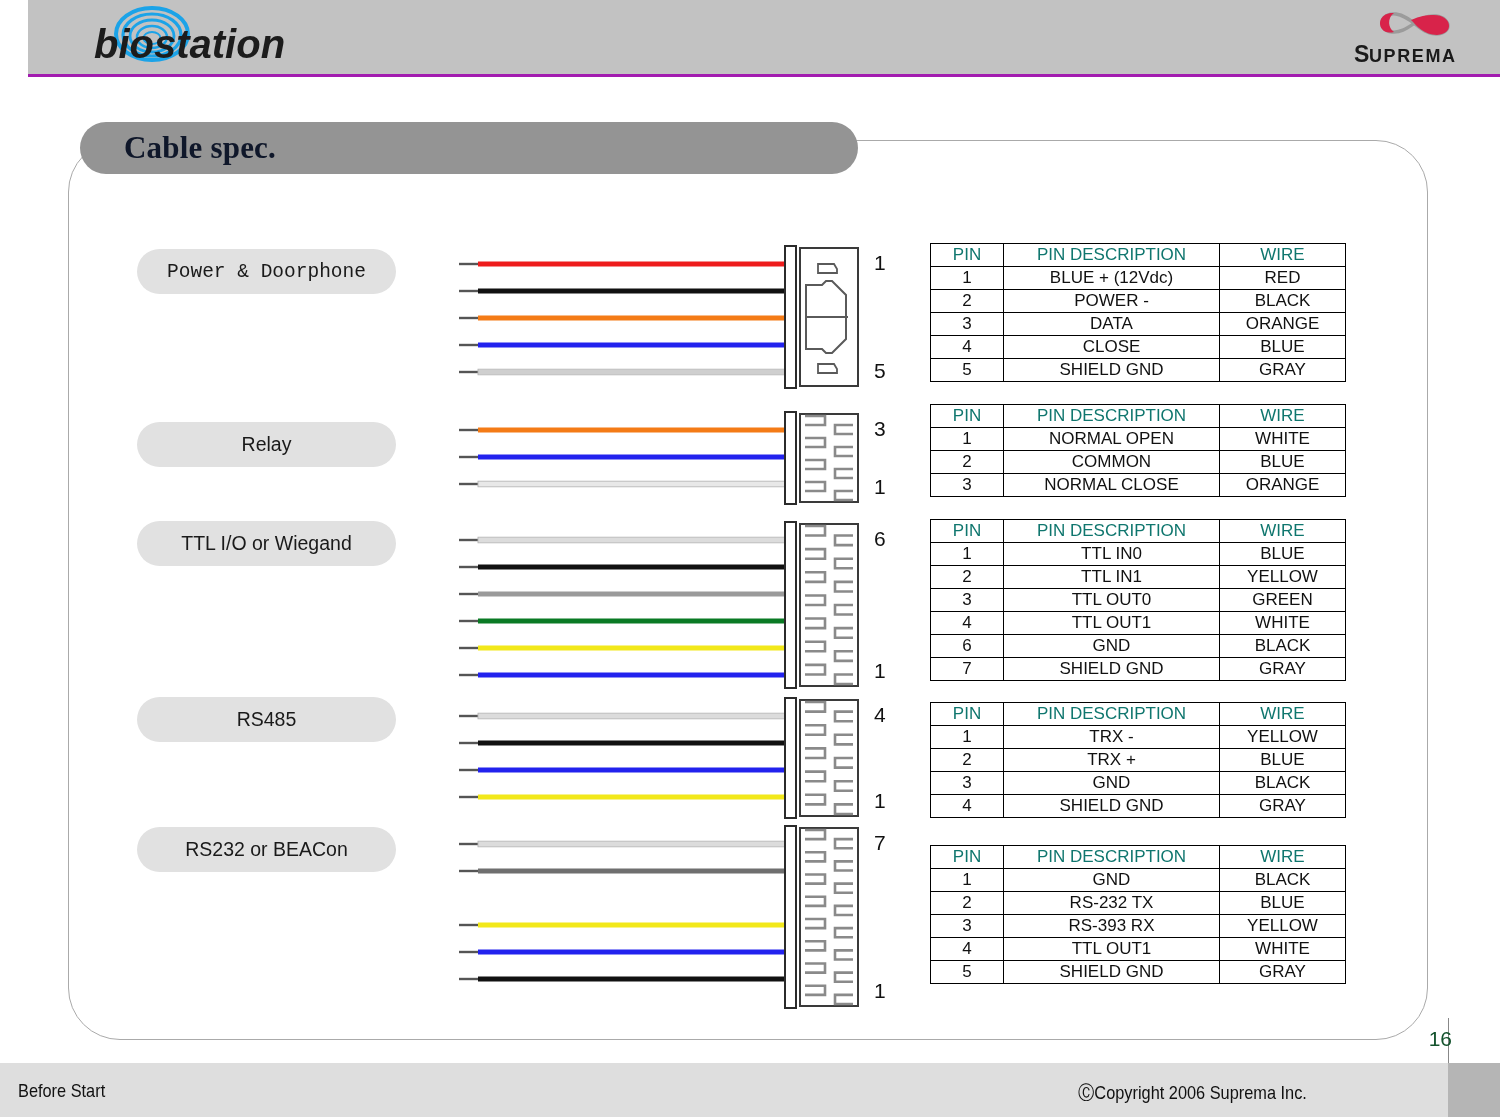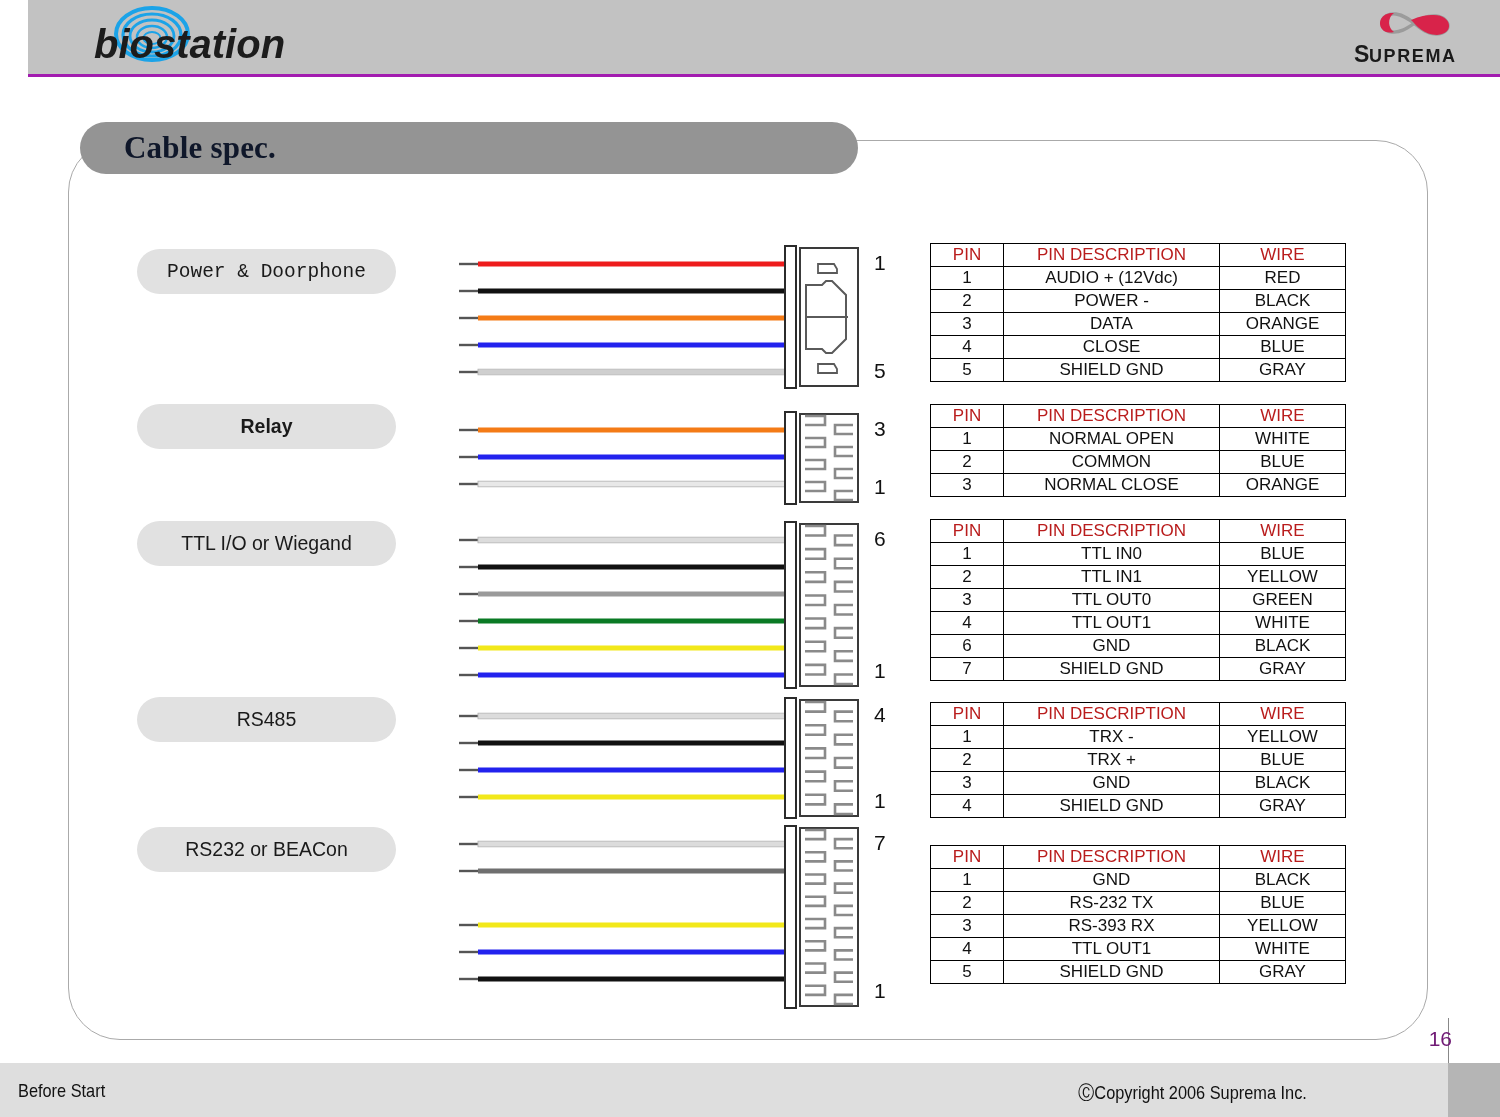--- a/index.html
+++ b/index.html
@@ -104,33 +104,33 @@
     border: 1.6px solid #000000;
     text-align: center;
     font-size: 17px;
     color: #111111;
     height: 22px;
     line-height: 20px;
     padding: 0;
     font-weight: normal;
   }
   .pin-table thead th {
-    color: #b91c1c;
+    color: #0f766e;
   }
   .col-pin   { width: 72px; }
   .col-desc  { width: 215px; }
   .col-wire  { width: 125px; }
 
   
   #page-number {
     position: absolute;
     right: 48px;
     top: 1027px;
     font-size: 21px;
-    color: #701a75;
+    color: #14532d;
     font-family: "Liberation Sans", sans-serif;
   }
   #page-divider {
     position: absolute;
     left: 1448px;
     top: 1018px;
     width: 1px;
     height: 52px;
     background: #888888;
   }
@@ -227,21 +227,21 @@
       <thead>
         <tr>
           <th class="col-pin">PIN</th>
           <th class="col-desc">PIN DESCRIPTION</th>
           <th class="col-wire">WIRE</th>
         </tr>
       </thead>
       <tbody>
         <tr>
           <td class="col-pin">1</td>
-          <td class="col-desc">AUDIO + (12Vdc)</td>
+          <td class="col-desc">BLUE + (12Vdc)</td>
           <td class="col-wire">RED</td>
         </tr>
         <tr>
           <td class="col-pin">2</td>
           <td class="col-desc">POWER -</td>
           <td class="col-wire">BLACK</td>
         </tr>
         <tr>
           <td class="col-pin">3</td>
           <td class="col-desc">DATA</td>
@@ -252,21 +252,21 @@
           <td class="col-desc">CLOSE</td>
           <td class="col-wire">BLUE</td>
         </tr>
         <tr>
           <td class="col-pin">5</td>
           <td class="col-desc">SHIELD GND</td>
           <td class="col-wire">GRAY</td>
         </tr>
       </tbody>
     </table>
-    <div class="label-pill" style="top:404px;font-weight:bold;">
+    <div class="label-pill" style="top:422px;">
       <span class="pill-text">Relay</span>
     </div>
     <div class="cable-diagram" style="top:404px; width:435px; height:118px;"><svg width="435" height="118" viewBox="0 0 435 118">
         <line x1="4" y1="26" x2="24" y2="26" stroke="#555" stroke-width="2.4"></line>
         <line x1="23" y1="26" x2="334" y2="26" stroke="#f47b16" stroke-width="5.2"></line>
         <line x1="4" y1="53" x2="24" y2="53" stroke="#555" stroke-width="2.4"></line>
         <line x1="23" y1="53" x2="334" y2="53" stroke="#2222ee" stroke-width="5.2"></line>
         <line x1="4" y1="80" x2="24" y2="80" stroke="#555" stroke-width="2.4"></line>
         <line x1="23" y1="80" x2="334" y2="80" stroke="#e8e8e8" stroke-width="5.2"></line>
         <rect x="23" y="77.2" width="311" height="5.6" fill="none" stroke="#b4b4b4" stroke-width="0.9"></rect>

